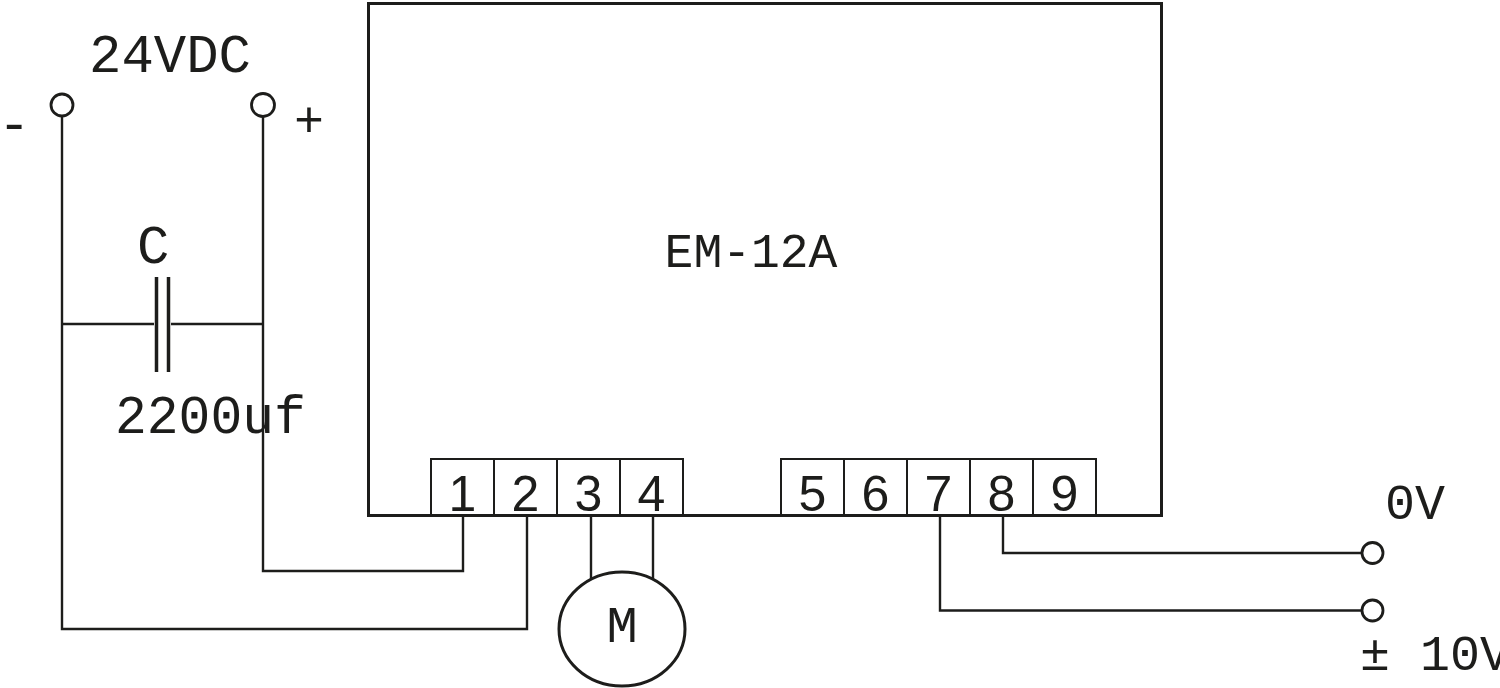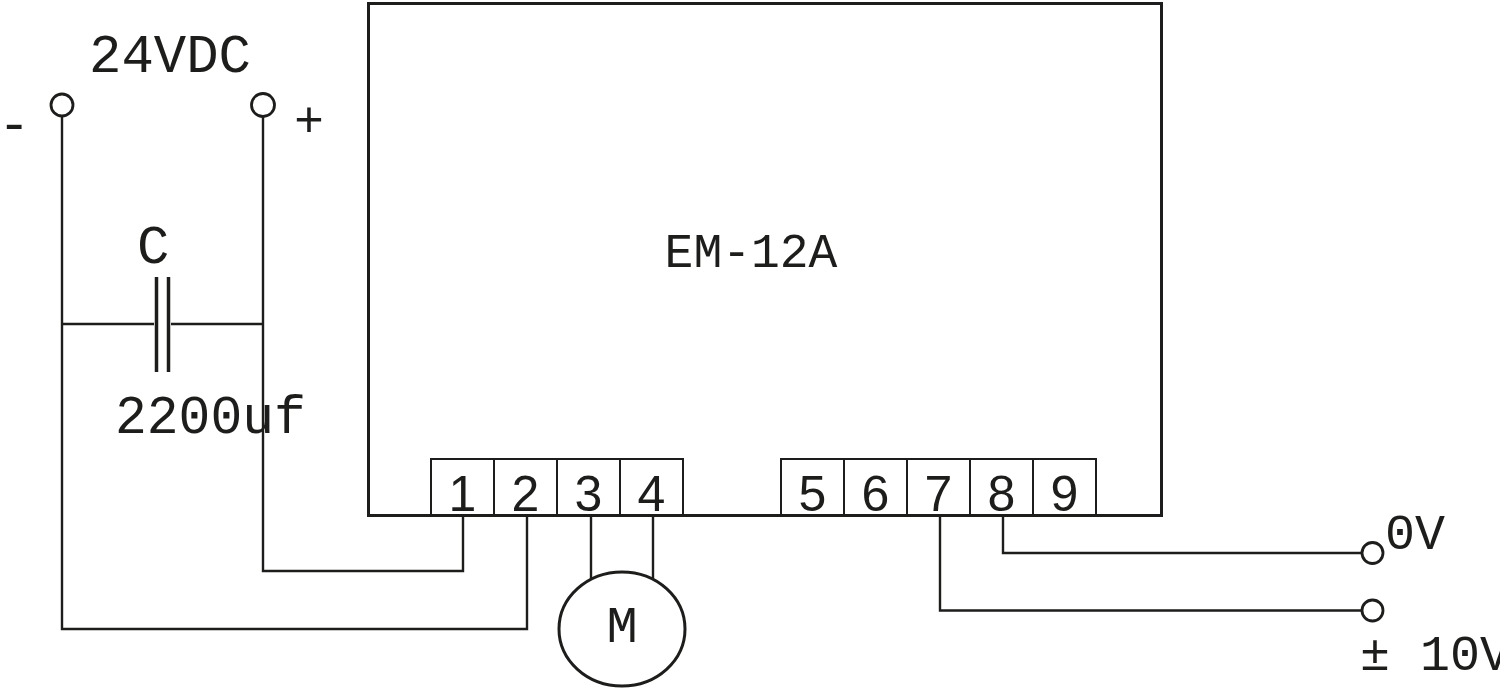--- a/index.html
+++ b/index.html
@@ -43,21 +43,21 @@
     top: 230px;
     width: 220px;
     text-align: center;
     font-size: 48px;
   }
   .lbl-24vdc   { left: 89px;   top: 31px;  font-size: 54px; }
   .lbl-minus   { left: -2px;   top: 100px; font-size: 54px; }
   .lbl-plus    { left: 294px;  top: 98px;  font-size: 50px; }
   .lbl-cap     { left: 137px;  top: 222px; font-size: 54px; }
   .lbl-capval  { left: 71px;   top: 393px; font-size: 53px; margin-left: 44px; }
-  .lbl-0v      { left: 1385px; top: 481px; font-size: 50px; margin-top: 30px; }
+  .lbl-0v      { left: 1385px; top: 481px; font-size: 50px; }
   .lbl-10v     { left: 1360px; top: 632px; font-size: 50px; }
   .motor-label {
     left: 590px;
     top: 600px;
     width: 64px;
     height: 58px;
     display: flex;
     align-items: center;
     justify-content: center;
     font-size: 52px;

